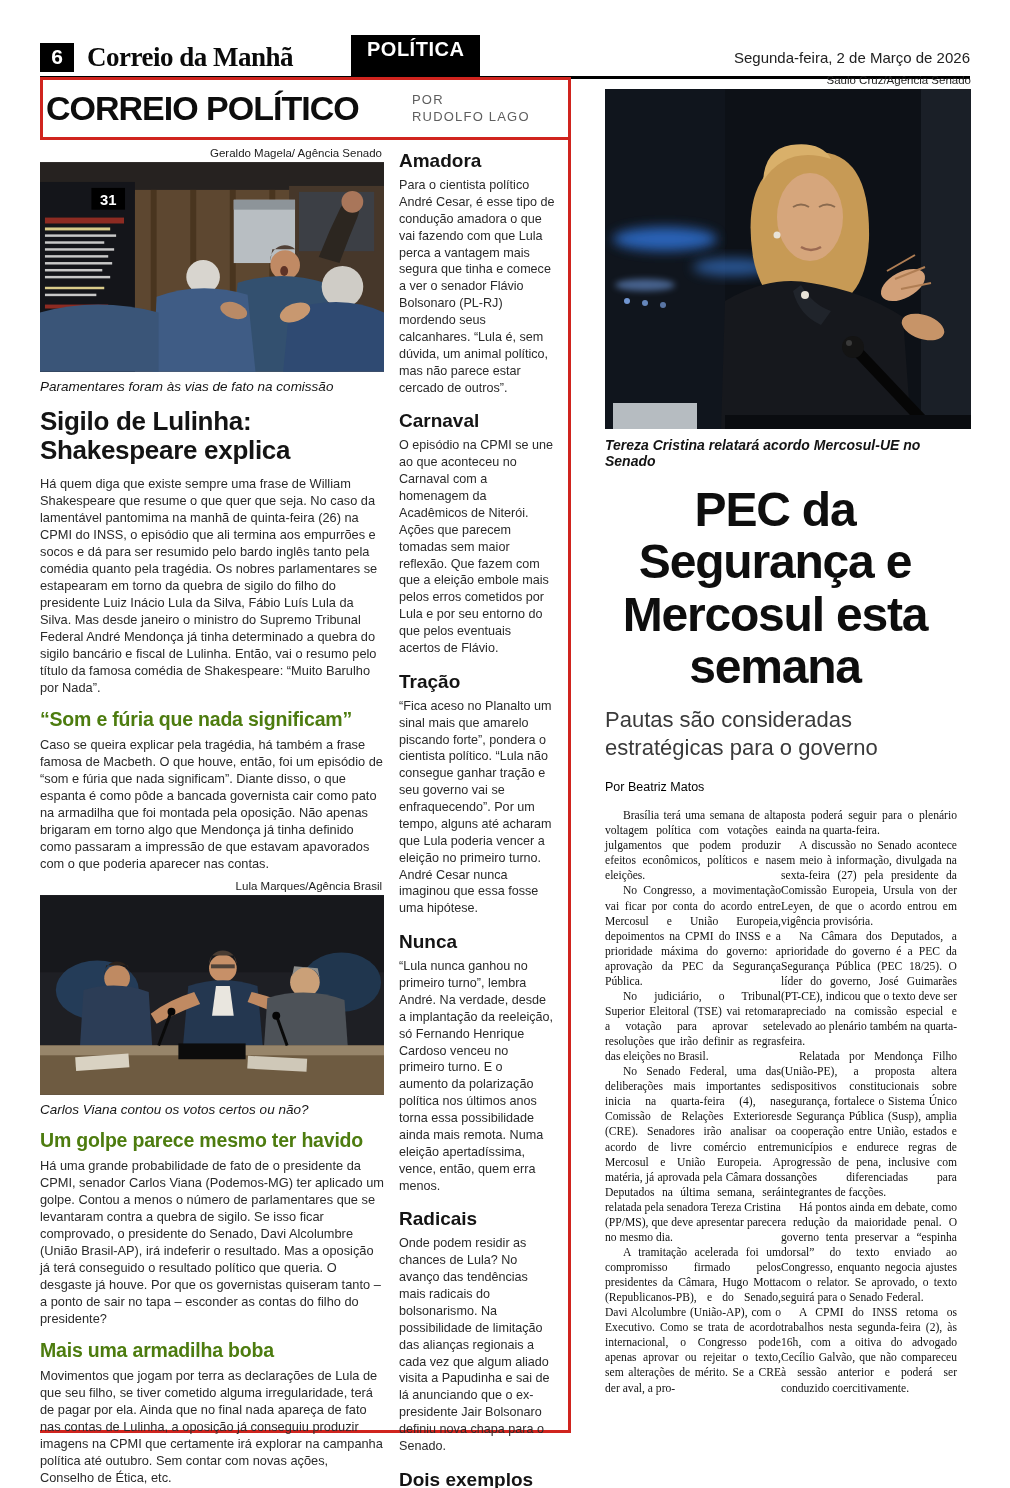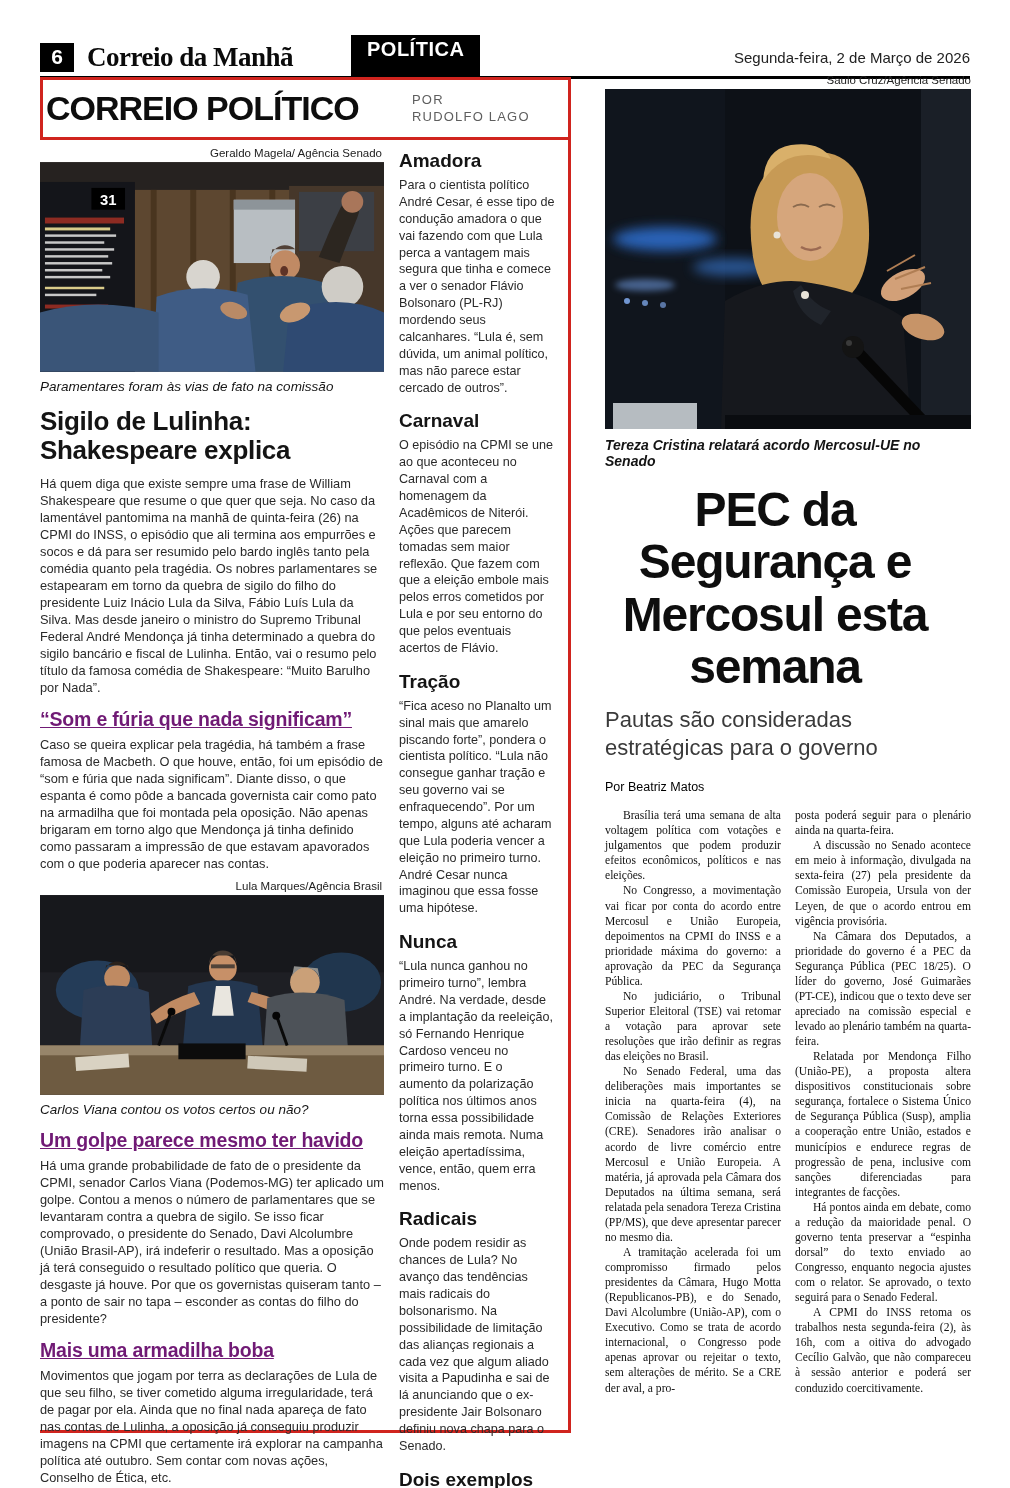--- a/index.html
+++ b/index.html
@@ -34,35 +34,35 @@
   .main-col { width:344px; }
   .notes-col { width:156px; }
 
   .credit { font-size:11.5px; color:#222; text-align:right; margin:3px 2px 3px 0; }
   .photo-frame { width:100%; display:block; line-height:0; }
   .photo-frame svg { display:block; }
   .caption { font-style:italic; font-size:13.5px; font-weight:500; color:#161616; margin:7px 0 0 0; }
   .article-headline { font-size:26px; line-height:1.13; font-weight:700; letter-spacing:-0.3px;
     color:#141414; margin:13px 0 9px 0; }
   .body-p { font-size:12.8px; line-height:1.33; color:#2a2a2a; margin:0 0 8px 0; }
-  .subhead { font-size:19.5px; font-weight:700; color:#701a75; margin:12px 0 5px 0; letter-spacing:-0.2px;text-decoration:underline; }
+  .subhead { font-size:19.5px; font-weight:700; color:#4d7c0f; margin:12px 0 5px 0; letter-spacing:-0.2px; }
 
   .note-head { font-size:19px; font-weight:700; color:#141414; margin:14px 0 5px 0; }
   .note-head.first { margin-top:6px; }
   .note-p { font-size:12.6px; line-height:1.34; color:#2a2a2a; }
 
   
   .right-article { position:absolute; left:605px; top:74px; width:366px; }
   .right-credit { font-size:11.5px; color:#222; text-align:right; margin-bottom:3px; }
   .caption-right { font-style:italic; font-size:14px; font-weight:600; color:#141414; margin-top:8px; }
   .big-headline { font-size:48px; line-height:1.09; font-weight:700; letter-spacing:-1.2px;
     color:#0e0e0e; margin-top:15px; max-width:340px;text-align:center; }
   .standfirst { font-size:22px; line-height:1.27; font-weight:400; color:#3a3a3a; margin-top:13px; }
   .byline { font-size:12.5px; color:#000000; margin-top:18px; }
-  .article-cols { display:flex; gap:14px; margin-top:14px; }
+  .article-cols { display:flex; gap:0; margin-top:14px; }
   .acol { width:176px; }
   .acol p { font-family:"Liberation Serif", serif; font-size:11.6px; line-height:1.3;
     text-align:justify; color:#101010; text-indent:18px; hyphens:auto; }
   .acol p.noindent { text-indent:0; }
 </style>
 </head>
 <body>
 
 <div class="page">
 

